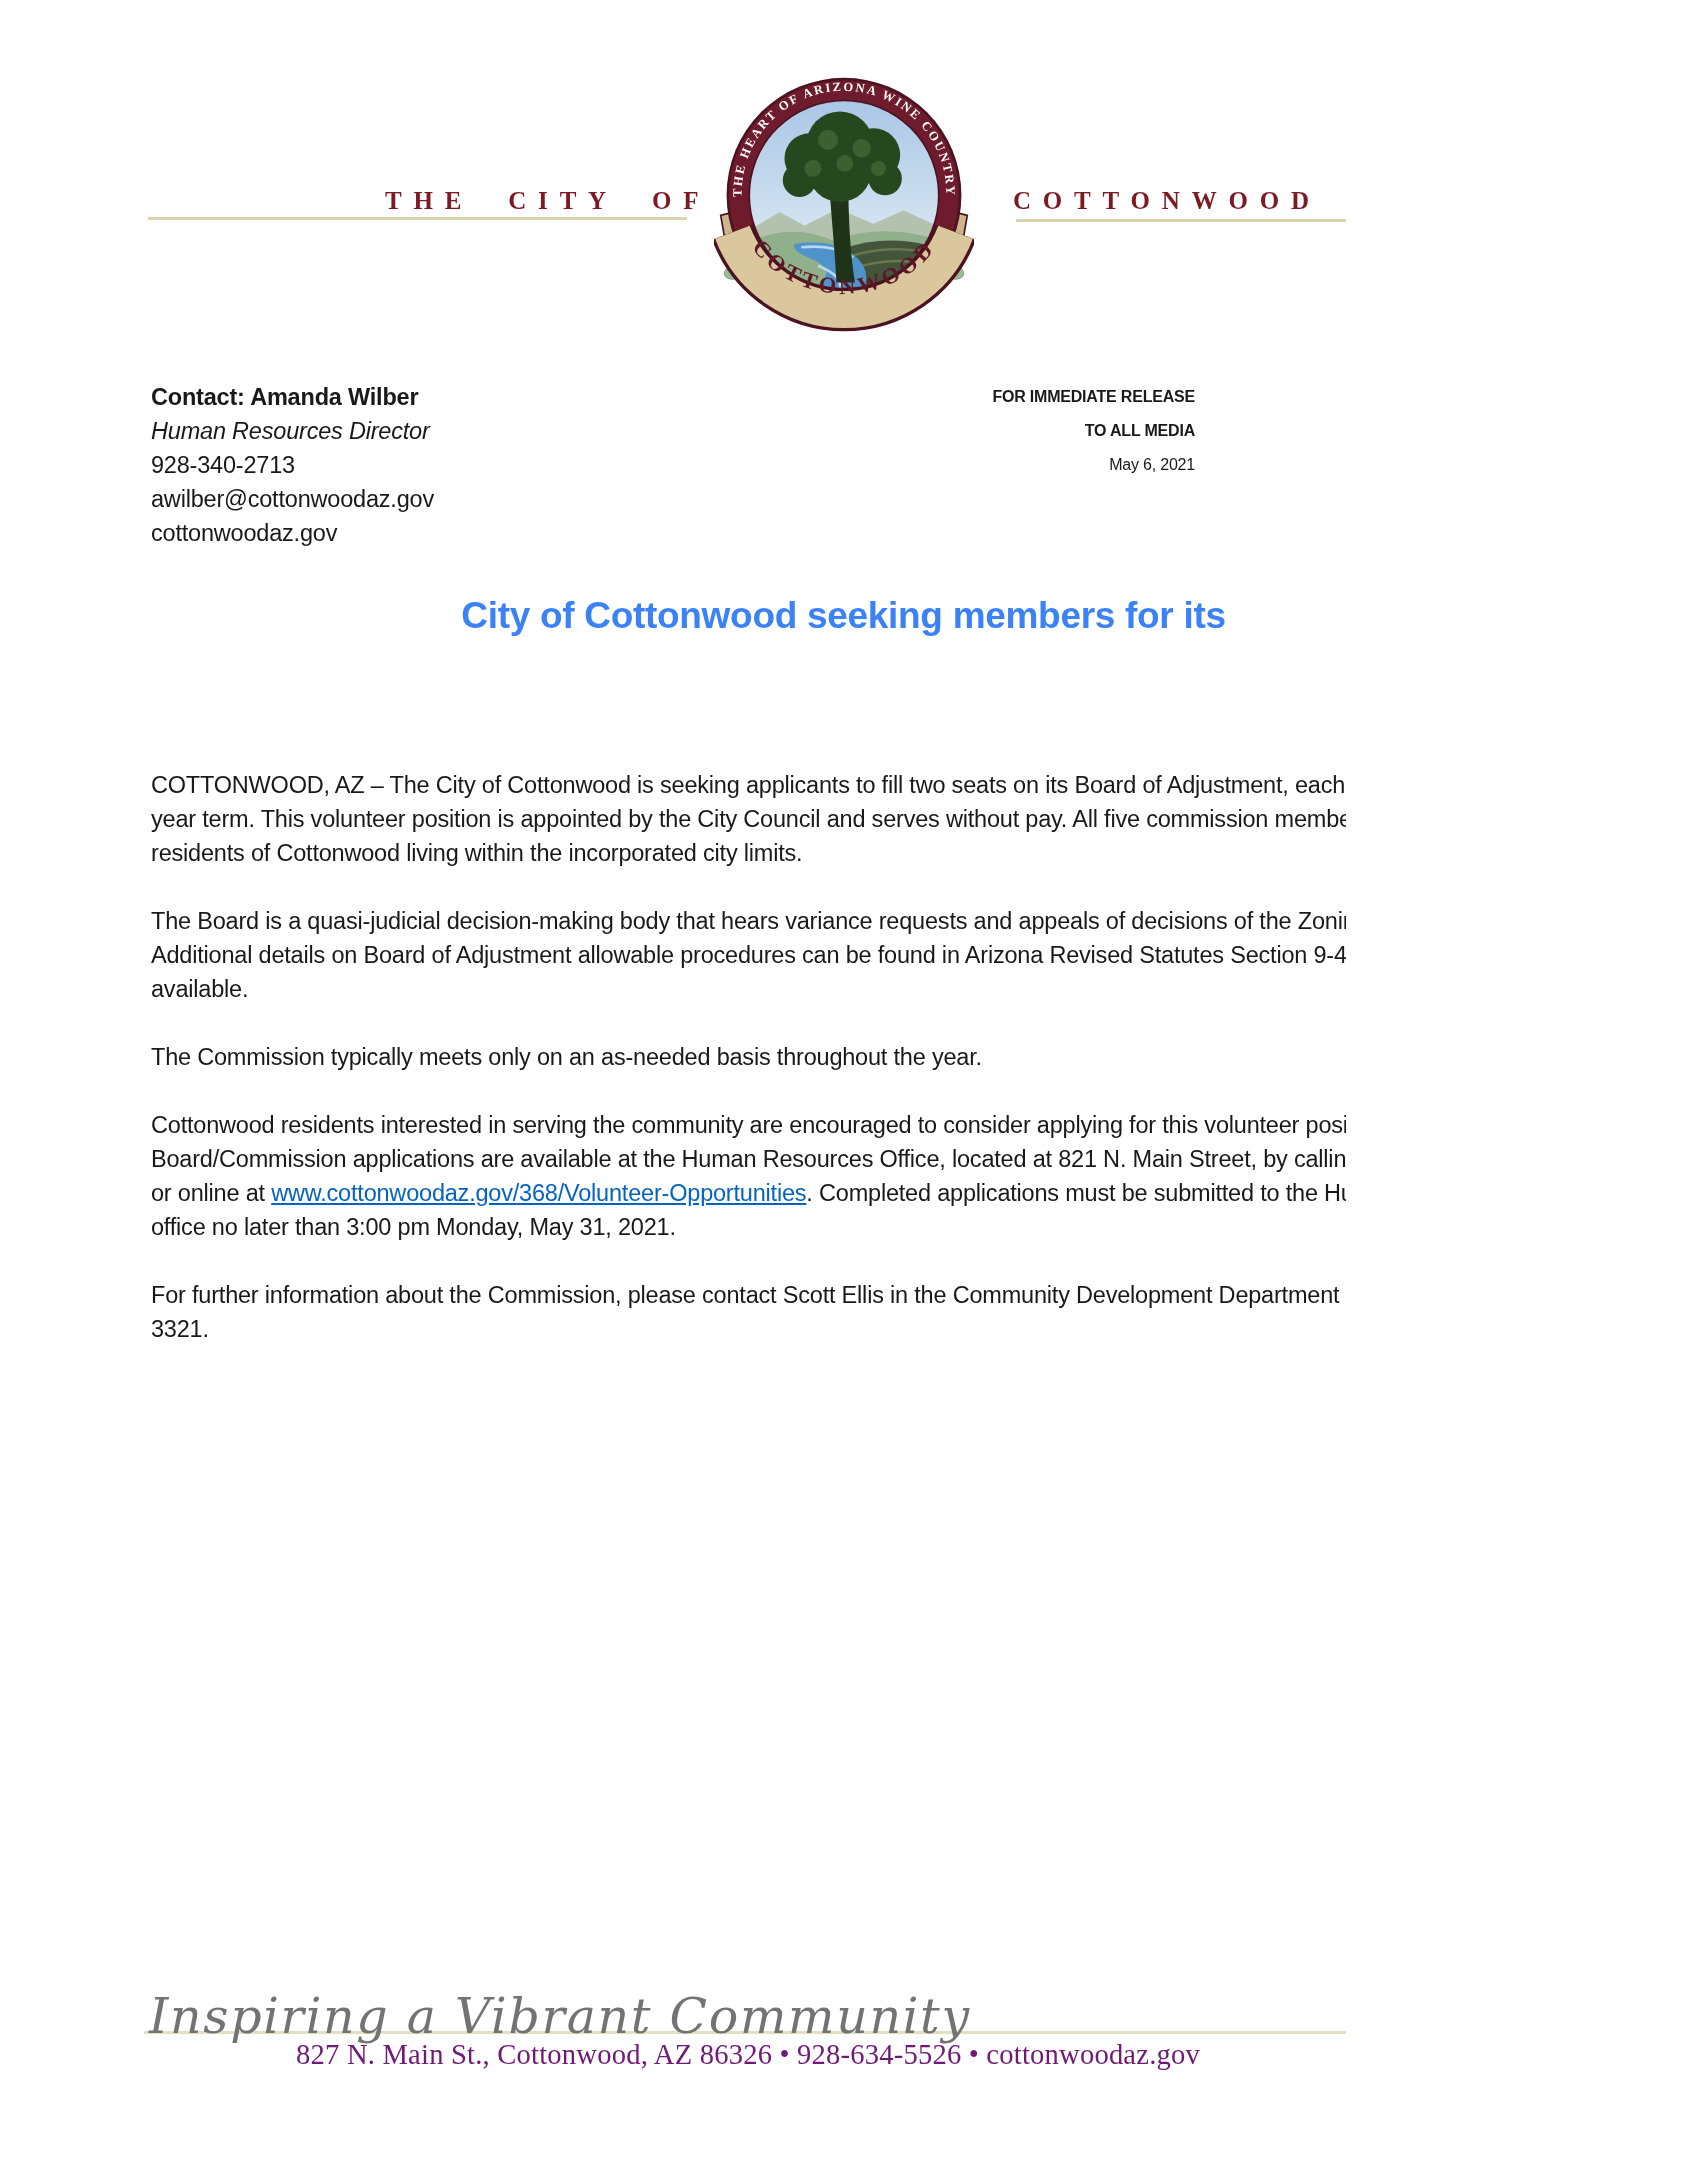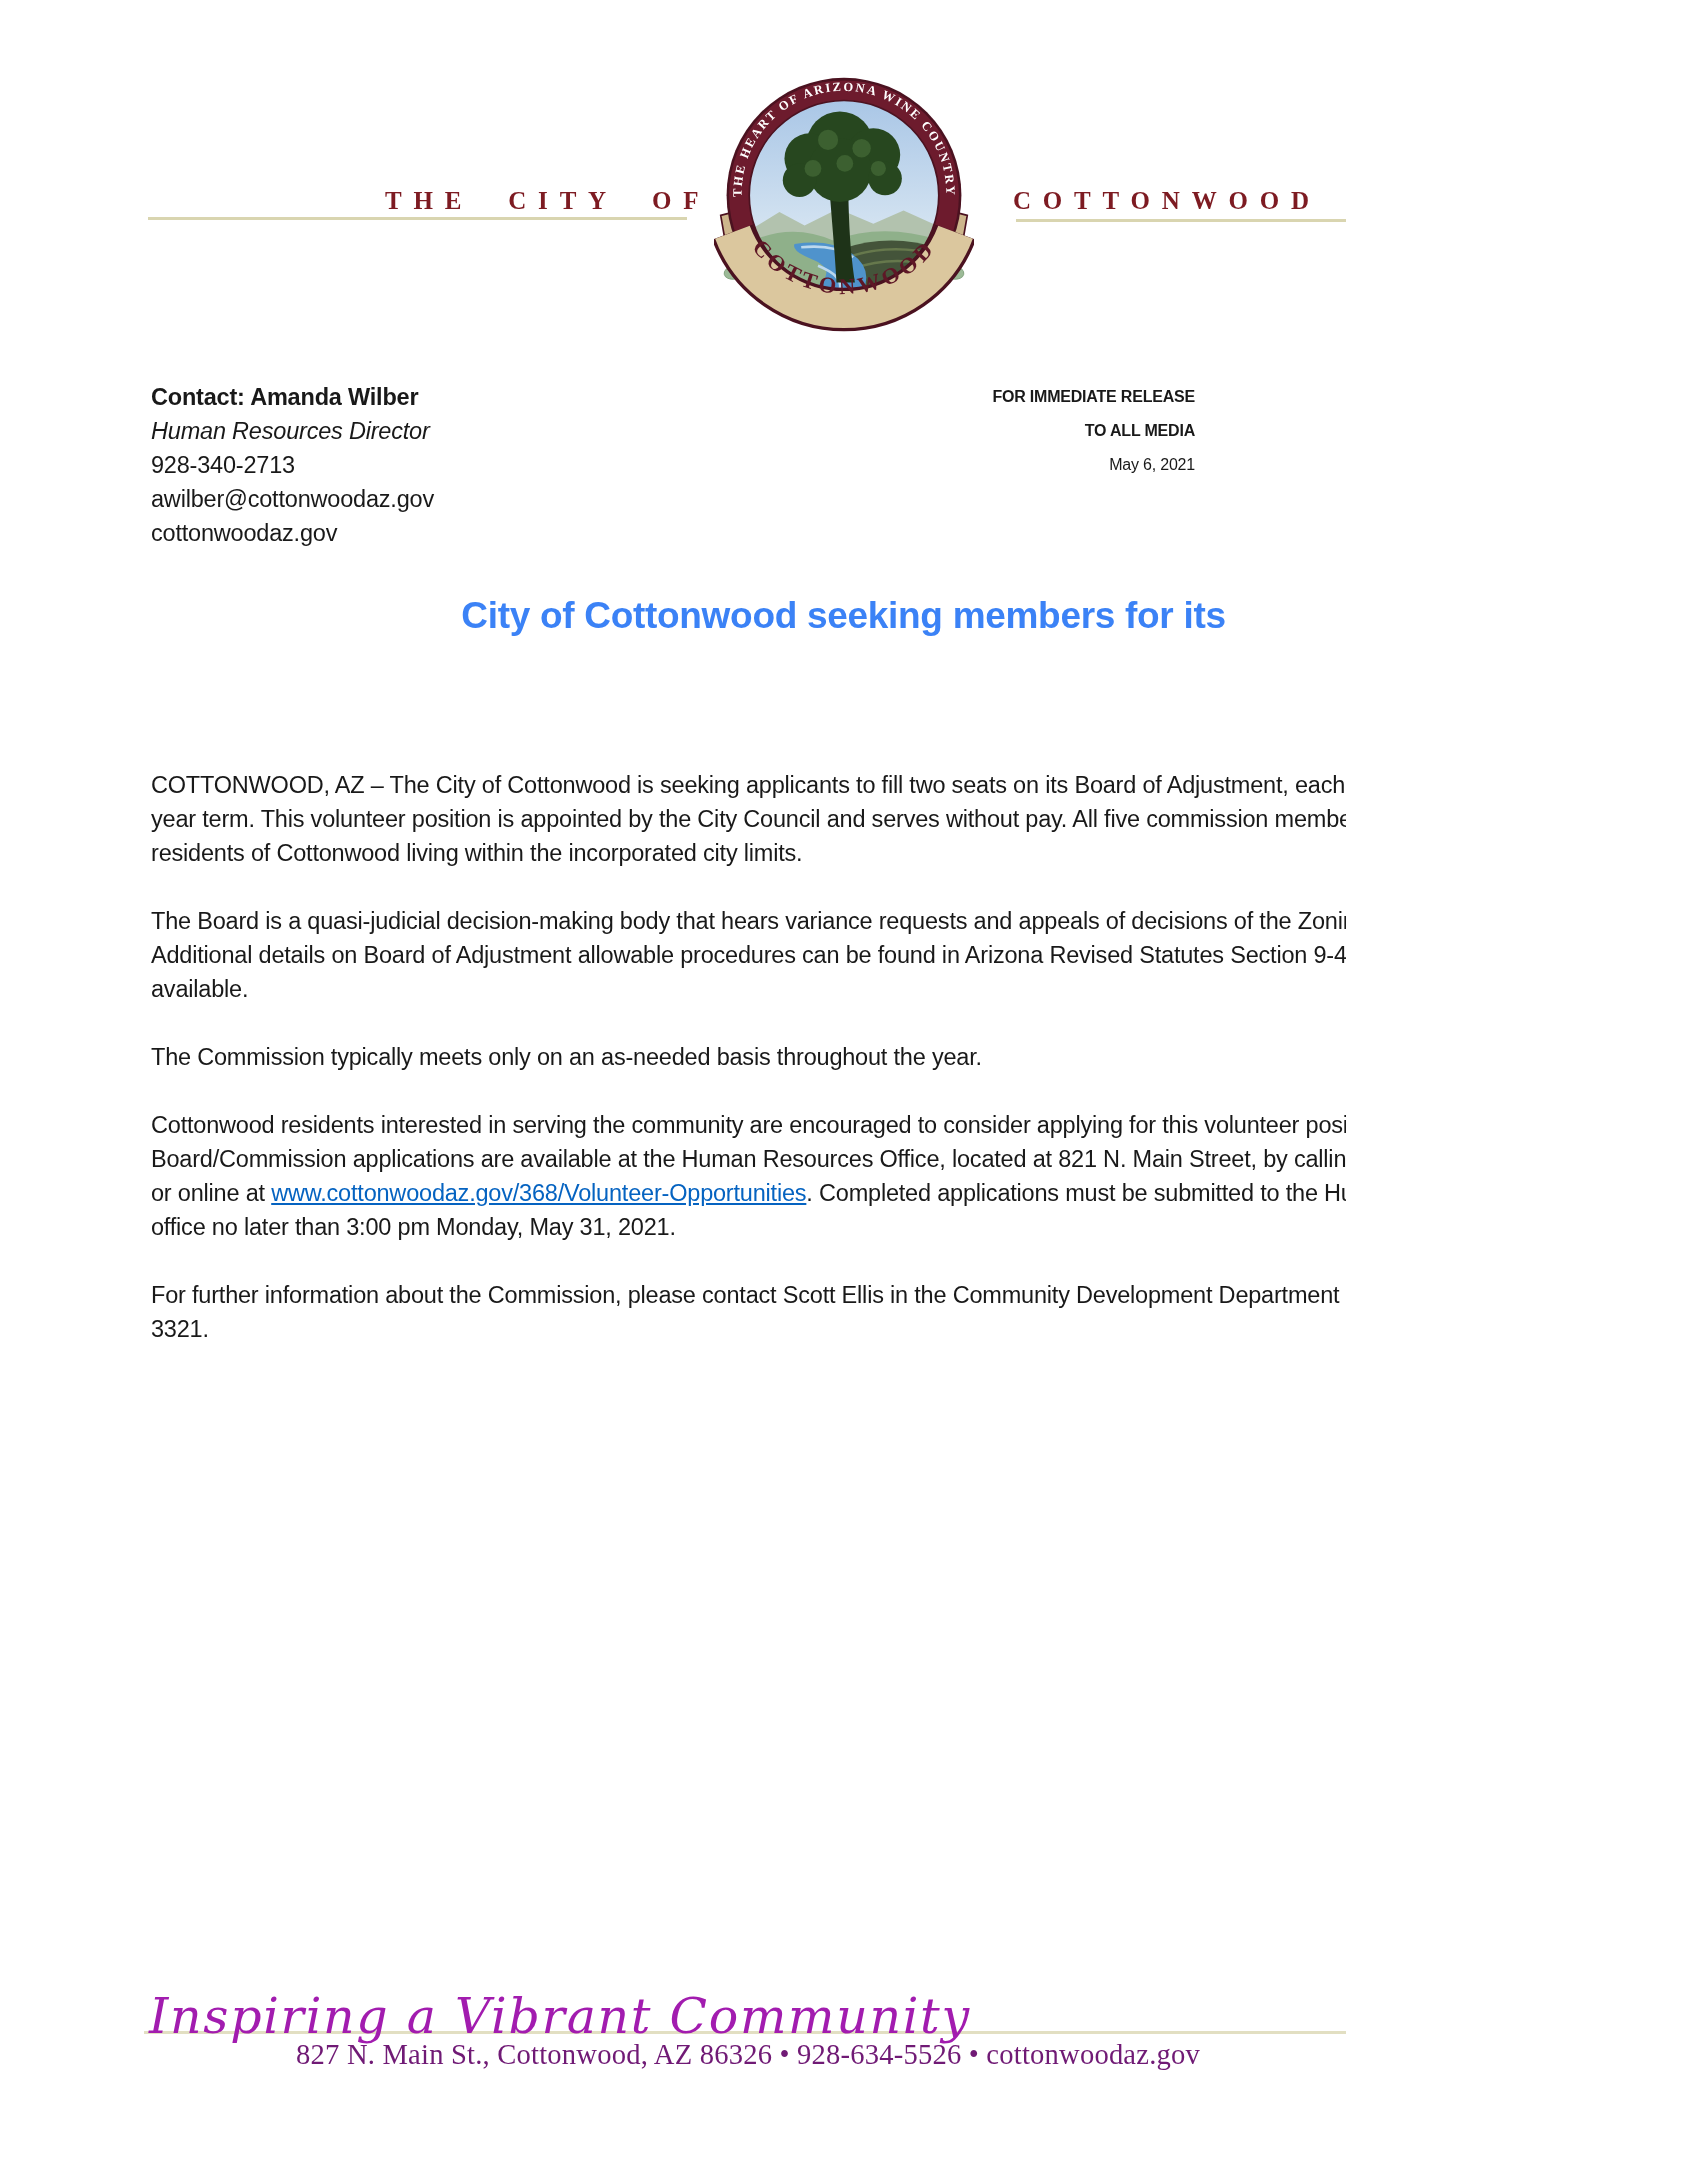--- a/index.html
+++ b/index.html
@@ -49,21 +49,21 @@
   .body-copy{
     position:absolute;left:151px;top:752px;width:1390px;
     font-size:23.5px;line-height:34px;letter-spacing:-0.2px;
   }
   .para{margin:16px 0 34px 0;}
   .doc-link{color:#0563c1;text-decoration:underline;cursor:pointer;}
   
   .tagline{
     position:absolute;left:149px;top:1988px;
     font-family:"DejaVu Serif",serif;font-style:italic;
-    font-size:49px;color:#a21caf;letter-spacing:1.7px;
+    font-size:49px;color:#737373;letter-spacing:1.7px;
     white-space:nowrap;z-index:2;
   }
   .footer-rule{
     position:absolute;left:144px;top:2031px;width:1429px;height:2.5px;
     background:#e2dfc2;z-index:1;
   }
   .footer-address{
     position:absolute;right:146px;top:2039px;
     font-family:"Liberation Serif",serif;
     font-size:28.6px;color:#701a75;letter-spacing:0.2px;

